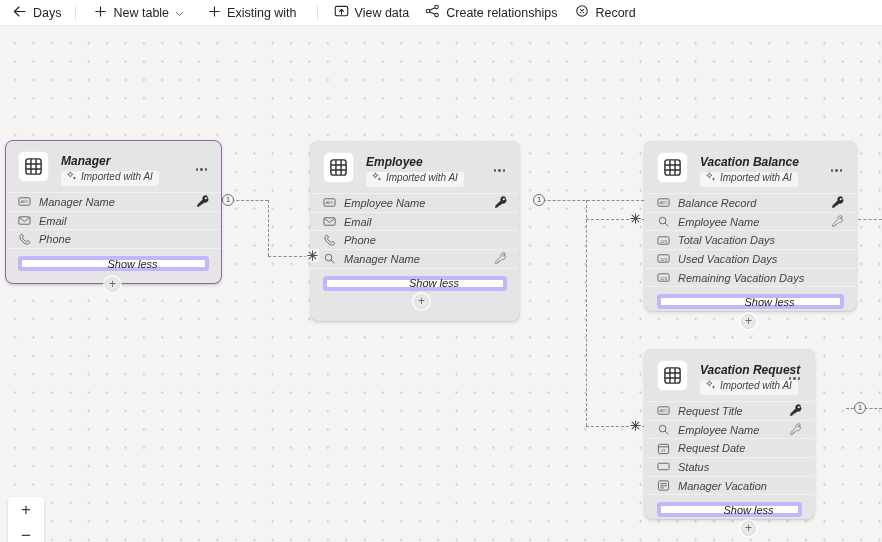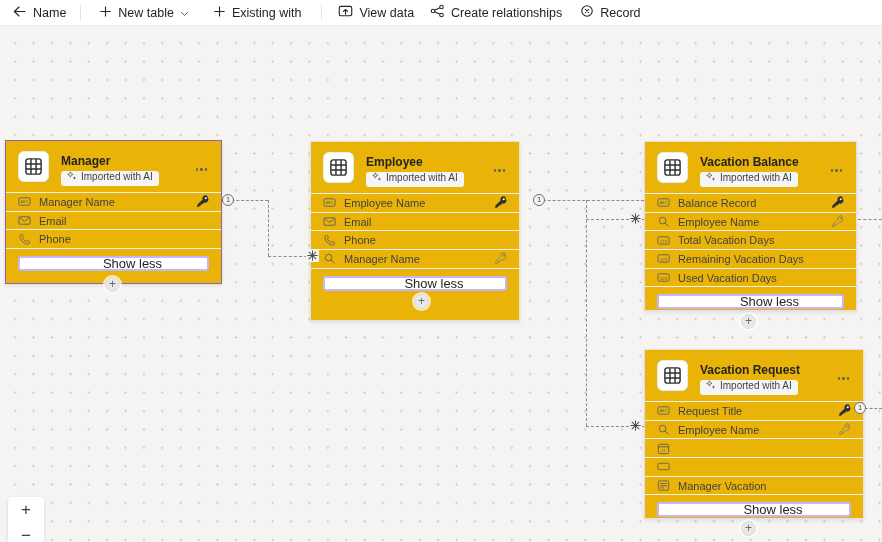--- a/index.html
+++ b/index.html
@@ -36,23 +36,23 @@
     position:absolute; width:12px; height:12px; border-radius:50%;
     border:1px solid #6e6e6e; background:#f5f4f2; color:#424242;
     font-size:7.5px; line-height:10px; text-align:center; z-index:3;
   }
   .marker-many {
     position:absolute; width:13px; height:13px; background:#f5f4f2;
     display:flex; align-items:center; justify-content:center; z-index:3;
   }
   
   .card {
-    position:absolute; background:#eab308; border:1px solid #e3e2e0;
-    border-radius:0; box-shadow:0 1.6px 3.6px rgba(0,0,0,.10), 0 .3px .9px rgba(0,0,0,.07);
-    z-index:2; cursor:pointer;
+    position:absolute; background:#e5e5e5; border:1px solid #e3e2e0;
+    border-radius:8px; box-shadow:0 1.6px 3.6px rgba(0,0,0,.10), 0 .3px .9px rgba(0,0,0,.07);
+    z-index:2; cursor:pointer;font-style:italic;
   }
   .card.selected { border:1.5px solid #9163a9; }
   .card-header { position:relative; height:51px; }
   .table-icon-box {
     position:absolute; left:12px; top:10px; width:31px; height:31px;
     border:1px solid #ebeae8; border-radius:6px; background:#fff;
     display:flex; align-items:center; justify-content:center;
   }
   .card-title { position:absolute; left:55px; top:13px; font-size:12px; font-weight:700; color:#242424; }
   .badge {
@@ -66,23 +66,23 @@
   .rows { border-top:1px solid #f0f0ee; }
   .frow {
     height:18.7px; display:flex; align-items:center; padding:0 12px;
     border-bottom:1px solid #f0f0ee; font-size:11px; color:#424242; cursor:pointer;
   }
   .frow .ficon { width:13px; height:13px; margin-right:8px; flex:0 0 auto; display:flex; }
   .frow .fname { flex:1 1 auto; white-space:nowrap; overflow:hidden; }
   .frow .ricon { width:13px; height:13px; flex:0 0 auto; display:flex; }
   .show-less {
     margin:7px 12px 0; height:15px; background:#fff;
-    border:2px solid #c4b5fd; border-radius:3px;
+    border:4px solid #c4b5fd; border-radius:3px;
     display:flex; align-items:center; justify-content:center;
-    font-size:13px; color:#242424; cursor:pointer;padding-left:38px;
+    font-size:11px; color:#242424; cursor:pointer;padding-left:38px;
   }
   .plus-btn {
     position:absolute; width:15px; height:15px; border-radius:50%;
     background:#e9e8e6; border:1px solid #dcdbd9; color:#6b6b6b;
     font-size:12px; line-height:12px; text-align:center; z-index:4; cursor:pointer;
     box-shadow:0 0 0 2px rgba(255,255,255,.7);
   }
   
   .zoom-panel {
     position:absolute; left:8px; top:497px; width:36px; height:58px;
@@ -93,21 +93,21 @@
     font-size:17px; color:#3b3b3b; cursor:pointer; }
 </style>
 </head>
 <body>
 
 <div class="toolbar">
   <div class="tb-item">
     <span><svg width="15" height="13" viewBox="0 0 16 14">
           <path d="M7.5 2.2 2.5 7l5 4.8M2.5 7h11.3" fill="none" stroke="#242424" stroke-width="1.3" stroke-linecap="round" stroke-linejoin="round"></path>
         </svg></span>
-    <span>Name</span>
+    <span>Days</span>
   </div>
   <div class="tb-divider m14"></div>
   <div class="tb-item m18">
     <span><svg width="13" height="13" viewBox="0 0 14 14">
           <path d="M7 1.5v11M1.5 7h11" fill="none" stroke="#242424" stroke-width="1.2"></path>
         </svg></span>
     <span>New table</span>
     <span><svg width="9" height="6" viewBox="0 0 10 7">
           <path d="M1.2 1.5 5 5.2 8.8 1.5" fill="none" stroke="#616161" stroke-width="1.1"></path>
         </svg></span>
@@ -374,37 +374,37 @@
         </span>
       <span class="fname">Total Vacation Days</span>
     </div>
     <div class="frow">
       <span class="ficon">
           <svg width="13" height="13" viewBox="0 0 14 14">
             <rect x="1" y="3" width="12" height="8" rx="1.5" fill="none" stroke="#616161"></rect>
             <text x="7" y="9.2" font-size="4.5" text-anchor="middle" fill="#616161" font-family="sans-serif">123</text>
           </svg>
         </span>
+      <span class="fname">Used Vacation Days</span>
+    </div>
+    <div class="frow">
+      <span class="ficon">
+          <svg width="13" height="13" viewBox="0 0 14 14">
+            <rect x="1" y="3" width="12" height="8" rx="1.5" fill="none" stroke="#616161"></rect>
+            <text x="7" y="9.2" font-size="4.5" text-anchor="middle" fill="#616161" font-family="sans-serif">123</text>
+          </svg>
+        </span>
       <span class="fname">Remaining Vacation Days</span>
     </div>
-    <div class="frow">
-      <span class="ficon">
-          <svg width="13" height="13" viewBox="0 0 14 14">
-            <rect x="1" y="3" width="12" height="8" rx="1.5" fill="none" stroke="#616161"></rect>
-            <text x="7" y="9.2" font-size="4.5" text-anchor="middle" fill="#616161" font-family="sans-serif">123</text>
-          </svg>
-        </span>
-      <span class="fname">Used Vacation Days</span>
-    </div>
   </div>
   <div class="show-less">Show less</div>
 </div>
 <div class="plus-btn" style="left:741px;top:314px">+</div>
 
-<div class="card" style="left:644px;top:349px;width:220px;height:170px">
+<div class="card" style="left:644px;top:349px;width:171px;height:170px">
   <div class="card-header">
     <div class="table-icon-box">
         <svg width="19" height="19" viewBox="0 0 20 20">
           <rect x="2" y="2" width="16" height="16" rx="2.5" fill="none" stroke="#2f2f2f" stroke-width="1.5"></rect>
           <path d="M7.3 2v16M12.7 2v16M2 7.3h16M2 12.7h16" stroke="#2f2f2f" stroke-width="1.5"></path>
         </svg>
       </div>
     <div class="card-title">Vacation Request</div>
     <div class="badge">
       <span><svg width="10" height="10" viewBox="0 0 12 12">
@@ -451,27 +451,29 @@
         </span>
     </div>
     <div class="frow">
       <span class="ficon">
           <svg width="13" height="13" viewBox="0 0 14 14">
             <rect x="1.5" y="2.5" width="11" height="10" rx="1.5" fill="none" stroke="#616161"></rect>
             <path d="M1.5 5.2h11" stroke="#616161"></path>
             <text x="7" y="11" font-size="4.2" text-anchor="middle" fill="#616161" font-family="sans-serif">21</text>
           </svg>
         </span>
+      <span class="fname">Request Date</span>
     </div>
     <div class="frow">
       <span class="ficon">
           <svg width="13" height="13" viewBox="0 0 14 14">
             <rect x="1" y="3.5" width="12" height="7" rx="1.5" fill="none" stroke="#616161"></rect>
           </svg>
         </span>
+      <span class="fname">Status</span>
     </div>
     <div class="frow">
       <span class="ficon">
           <svg width="13" height="13" viewBox="0 0 14 14">
             <rect x="1.5" y="2" width="11" height="10" rx="1.5" fill="none" stroke="#616161"></rect>
             <path d="M3.5 5h7M3.5 7.3h7M3.5 9.6h4" stroke="#616161"></path>
           </svg>
         </span>
       <span class="fname">Manager Vacation</span>
     </div>

